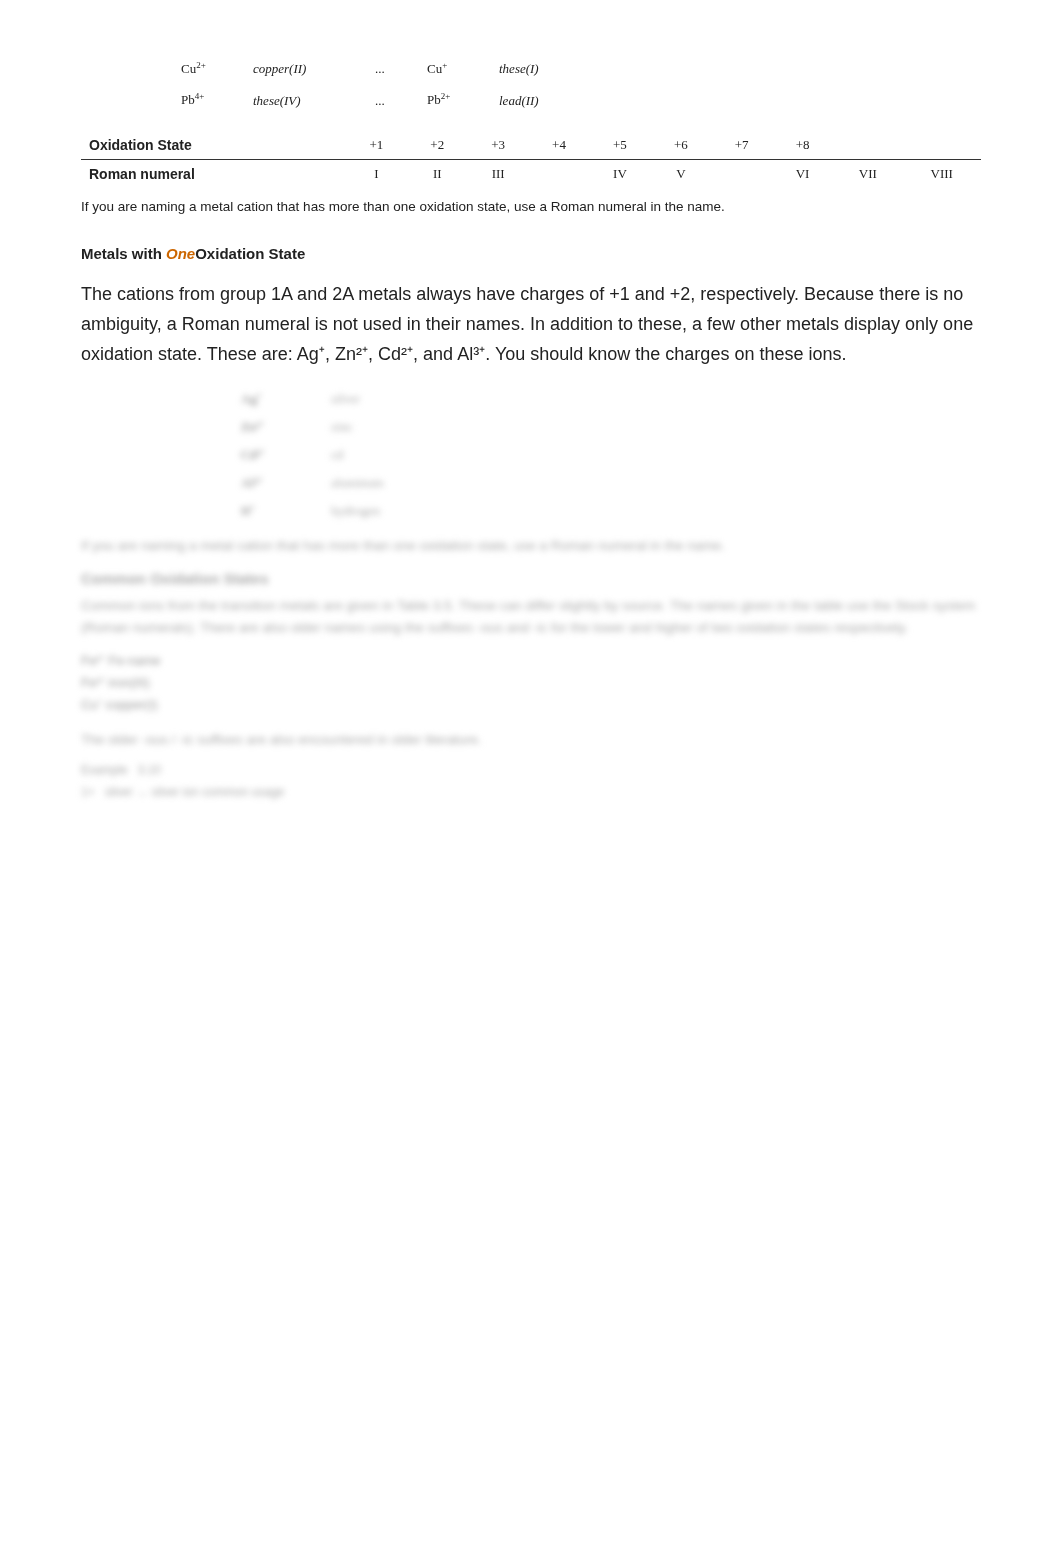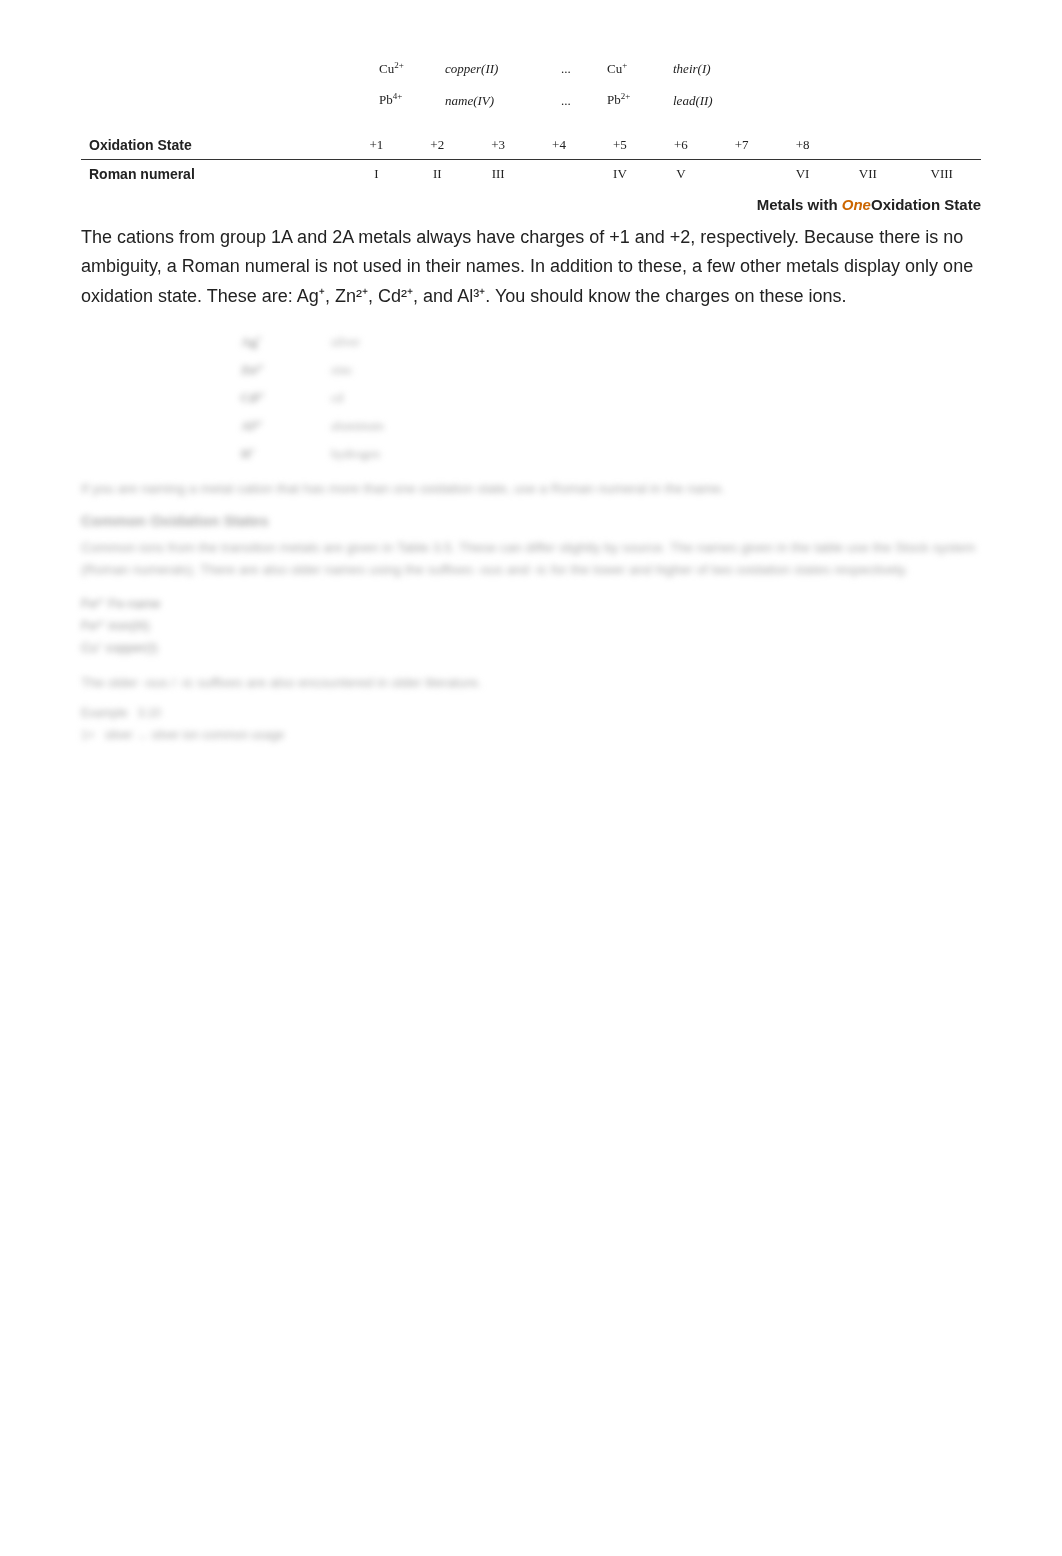--- a/index.html
+++ b/index.html
@@ -21,22 +21,21 @@
     
     .ion-examples {
       margin-bottom: 24px;
       margin-left: 100px;
     }
 
     .ion-row {
       display: flex;
       align-items: baseline;
       margin-bottom: 14px;
-      gap: 6px;
-      justify-content: center;
+      gap: 12px;
     }
 
     .ion-symbol {
       font-size: 13px;
       min-width: 60px;
       text-align: left;
     }
 
     .ion-name {
       font-size: 13px;
@@ -87,23 +86,22 @@
       font-size: 13.5px;
       line-height: 1.6;
       margin-bottom: 28px;
       font-family: Arial, sans-serif;
     }
 
     
     .section-heading {
       font-size: 15px;
       font-weight: bold;
-      margin-bottom: 10px;
-      font-family: Arial, sans-serif;
-      text-align: right;
+      margin-bottom: 18px;
+      font-family: Arial, sans-serif;
     }
 
     .section-heading em {
       font-style: italic;
       color: #cc6600;
     }
 
     
     .body-text {
       font-size: 18px;
@@ -178,25 +176,25 @@
 <body>
 
 <div class="content-area">
 
   <div class="ion-examples">
     <div class="ion-row">
       <span class="ion-symbol">Cu<sup>2+</sup></span>
       <span class="ion-name">copper(II)</span>
       <span class="ion-dots">...</span>
       <span class="ion-symbol">Cu<sup>+</sup></span>
-      <span class="ion-name">their(I)</span>
+      <span class="ion-name">these(I)</span>
     </div>
     <div class="ion-row">
       <span class="ion-symbol">Pb<sup>4+</sup></span>
-      <span class="ion-name">name(IV)</span>
+      <span class="ion-name">these(IV)</span>
       <span class="ion-dots">...</span>
       <span class="ion-symbol">Pb<sup>2+</sup></span>
       <span class="ion-name">lead(II)</span>
     </div>
   </div>
 
   <div class="ox-table-wrapper">
     <table class="ox-table">
       <tbody>
         <tr class="ox-row">
@@ -222,20 +220,21 @@
           <td>V</td>
           <td></td>
           <td>VI</td>
           <td>VII</td>
           <td>VIII</td>
         </tr>
       </tbody>
     </table>
   </div>
 
+  <p class="info-text">If you are naming a metal cation that has more than one oxidation state, use a Roman numeral in the name.</p>
 
   <div class="section-heading">
     <span>Metals with </span><em>One</em><span>Oxidation State</span>
   </div>
 
   <p class="body-text">The cations from group 1A and 2A metals always have charges of +1 and +2, respectively. Because there is no ambiguity, a Roman numeral is not used in their names. In addition to these, a few other metals display only one oxidation state. These are: Ag⁺, Zn²⁺, Cd²⁺, and Al³⁺. You should know the charges on these ions.</p>
 
   <div class="ion-table-body">
     <div class="ion-table-body-row blurred">
       <span class="ion-col1">Ag⁺</span>

